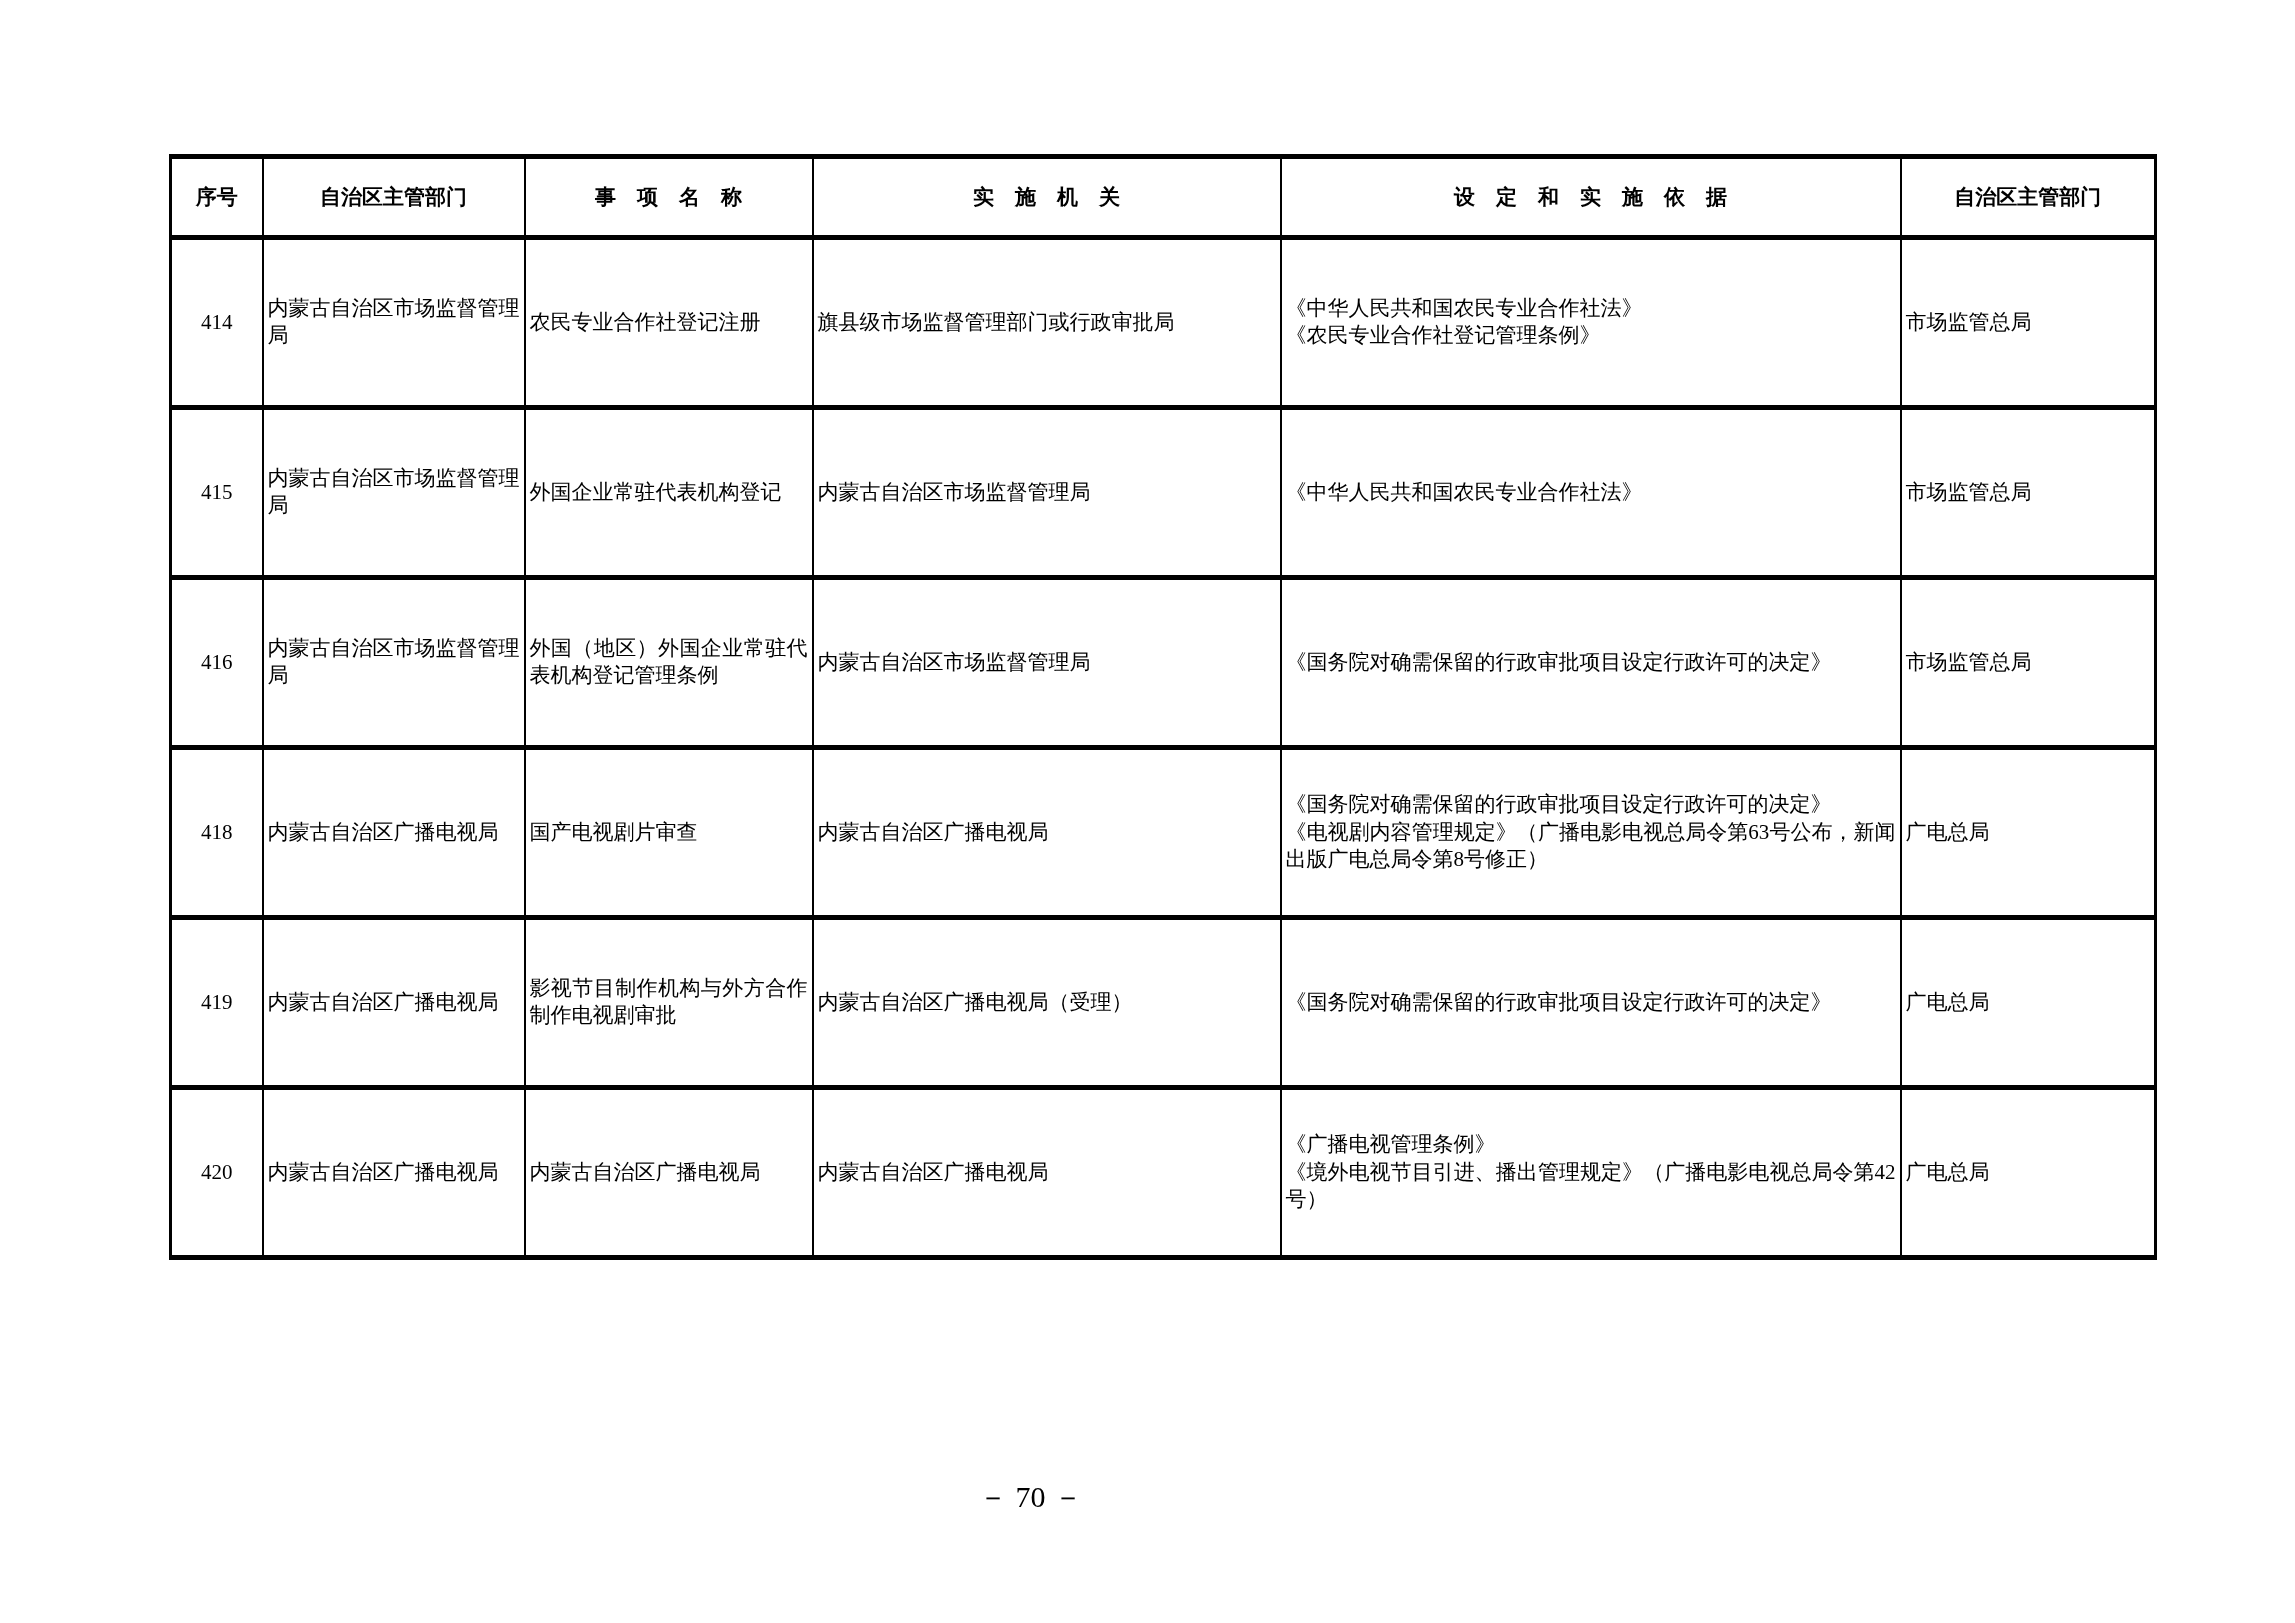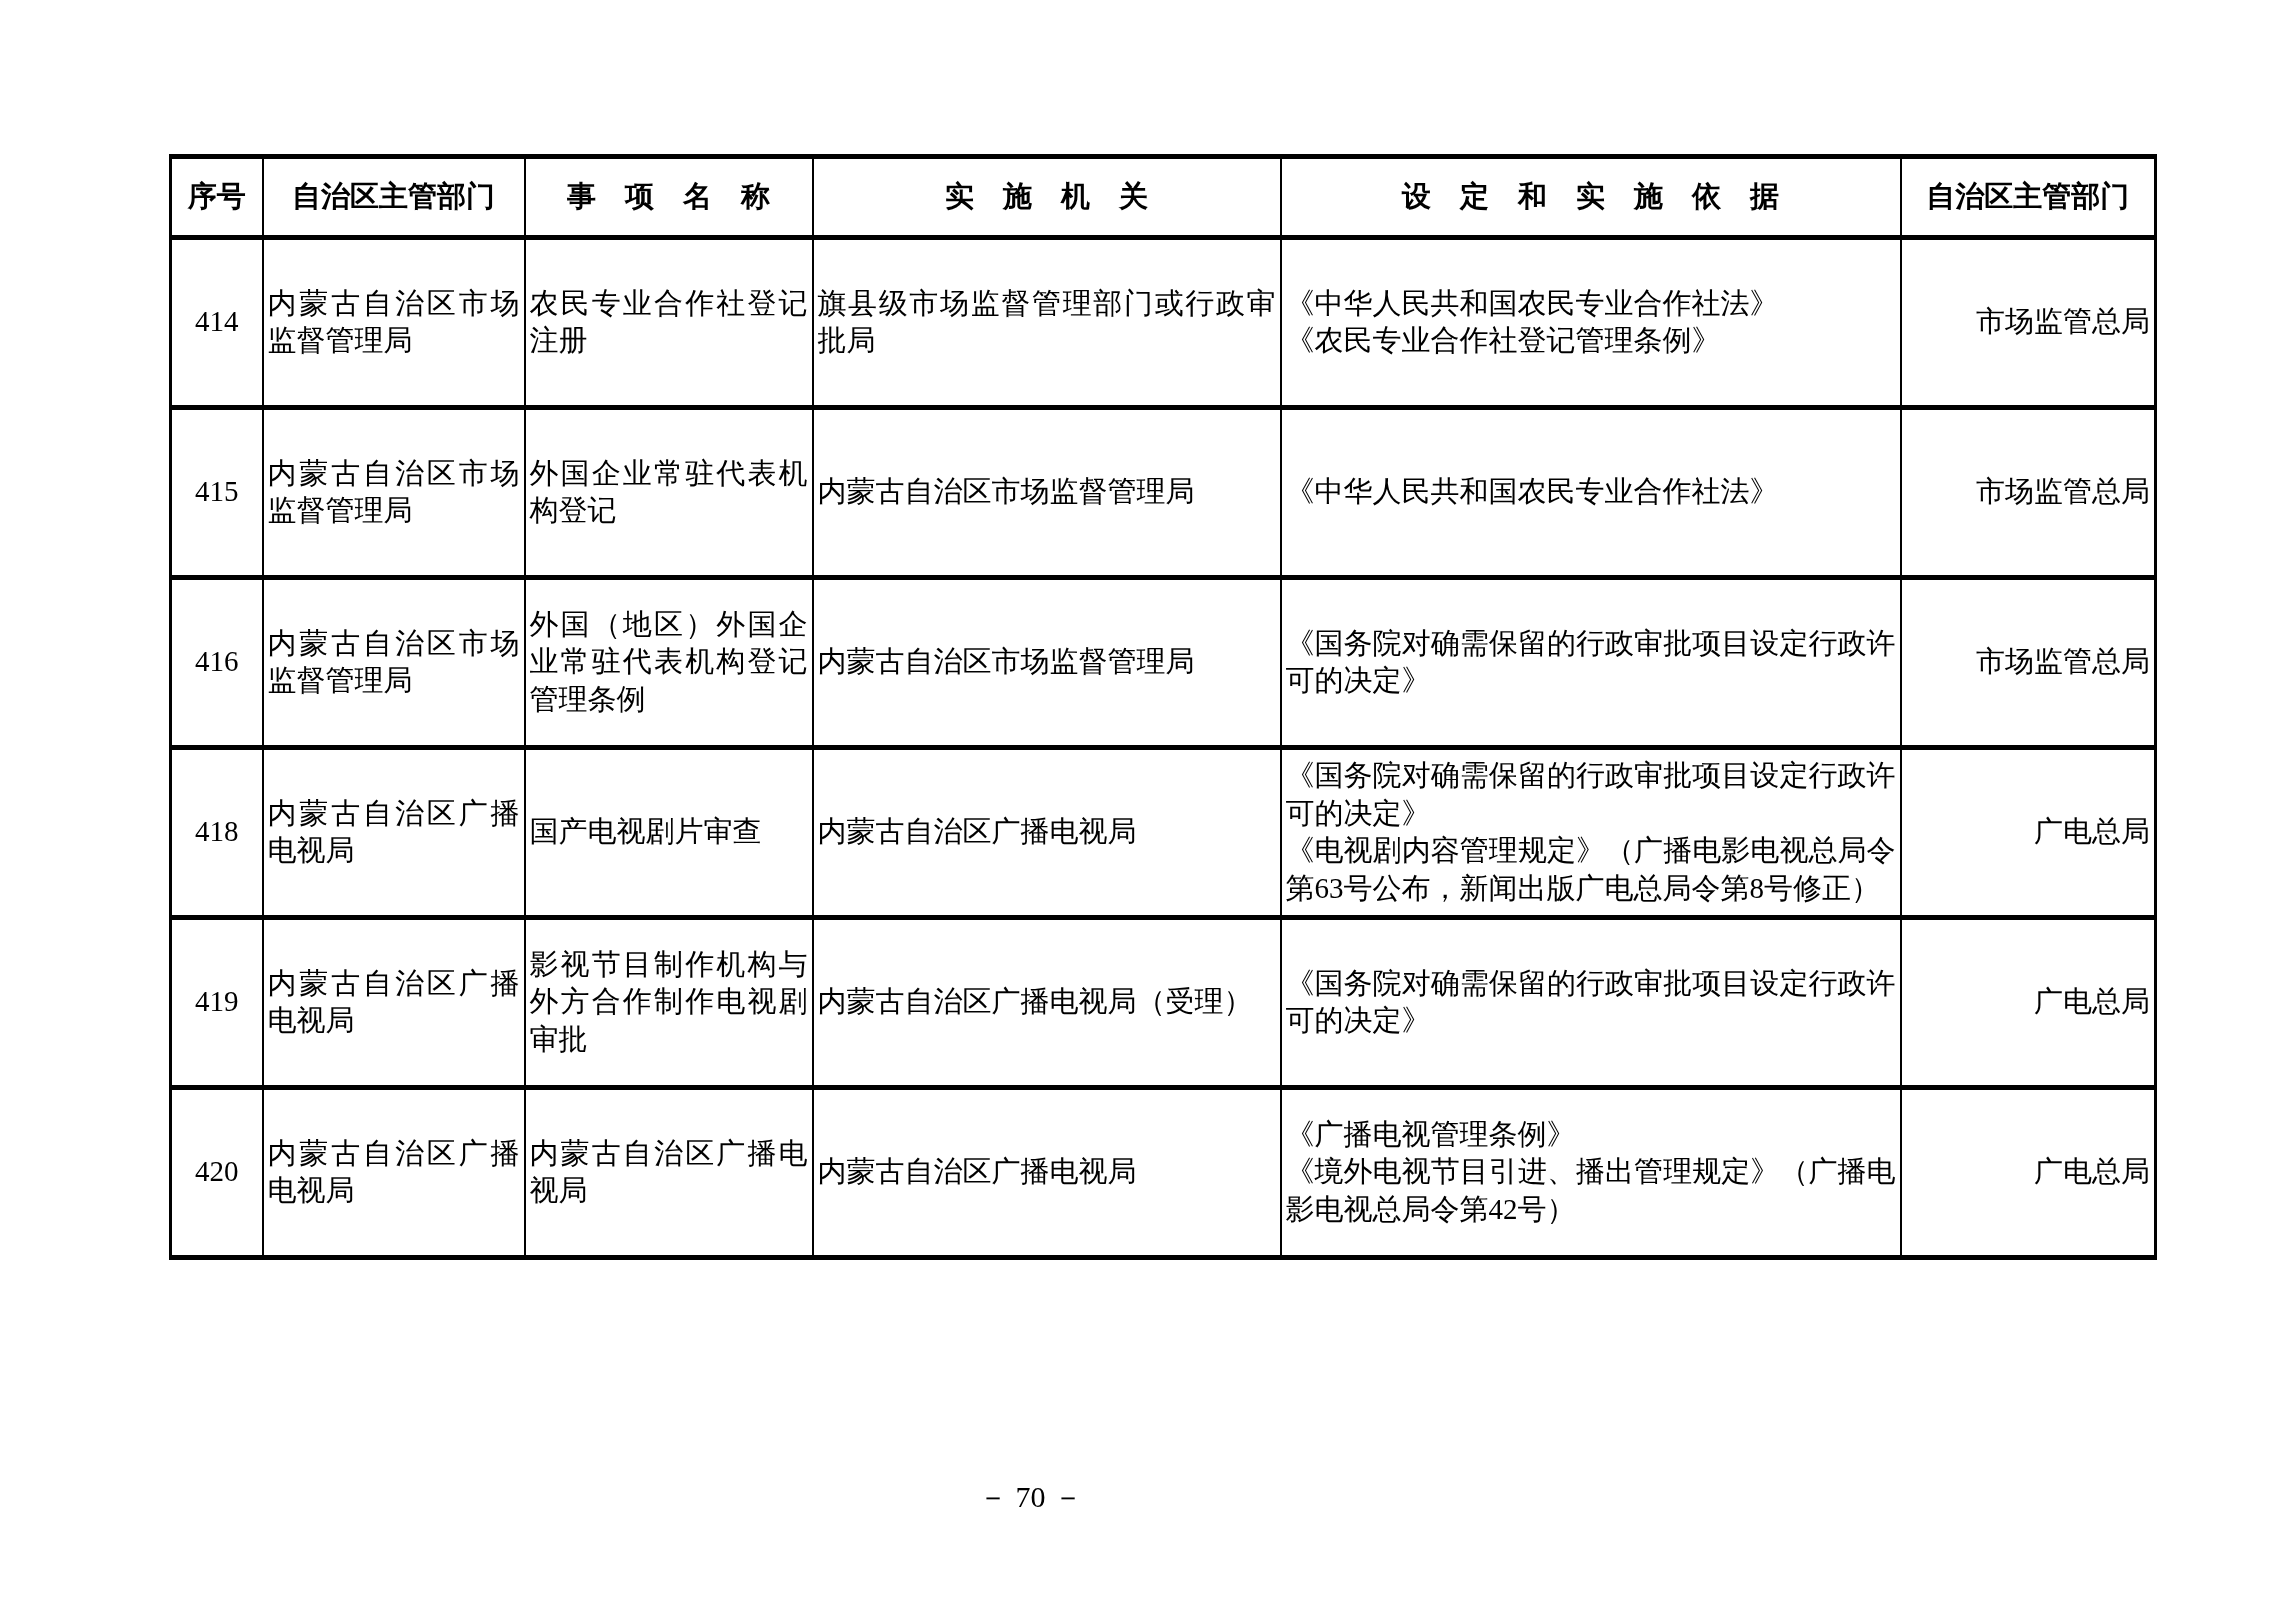--- a/index.html
+++ b/index.html
@@ -26,21 +26,21 @@
     border-collapse: collapse;
     table-layout: fixed;
     border: 3.9px solid #000;
   }
   .doc-table th, .doc-table td {
     border-left: 2.6px solid #000;
     border-right: 2.6px solid #000;
     border-top: 5.2px solid #000;
     border-bottom: 5.2px solid #000;
     padding: 3.9px 3.9px;
-    font-size: 29px;
+    font-size: 21px;
     line-height: 1.3;
     color: #000;
     vertical-align: middle;
     overflow: hidden;
   }
   .doc-table thead th {
     height: 68px;
     font-family: "Liberation Sans", "DejaVu Sans", sans-serif;
     font-weight: 700;
     text-align: center;
@@ -53,21 +53,21 @@
     text-align: center;
   }
   td.cell-dept, td.cell-item, td.cell-agency {
     text-align: justify;
   }
   td.cell-basis {
     text-align: justify;
     white-space: pre-line;
   }
   td.cell-central {
-    text-align: right;
+    text-align: left;
   }
   .page-number {
     position: absolute;
     top: 1477px;
     left: 0;
     width: 2061px;
     text-align: center;
     font-size: 30px;
     color: #000;
   }

